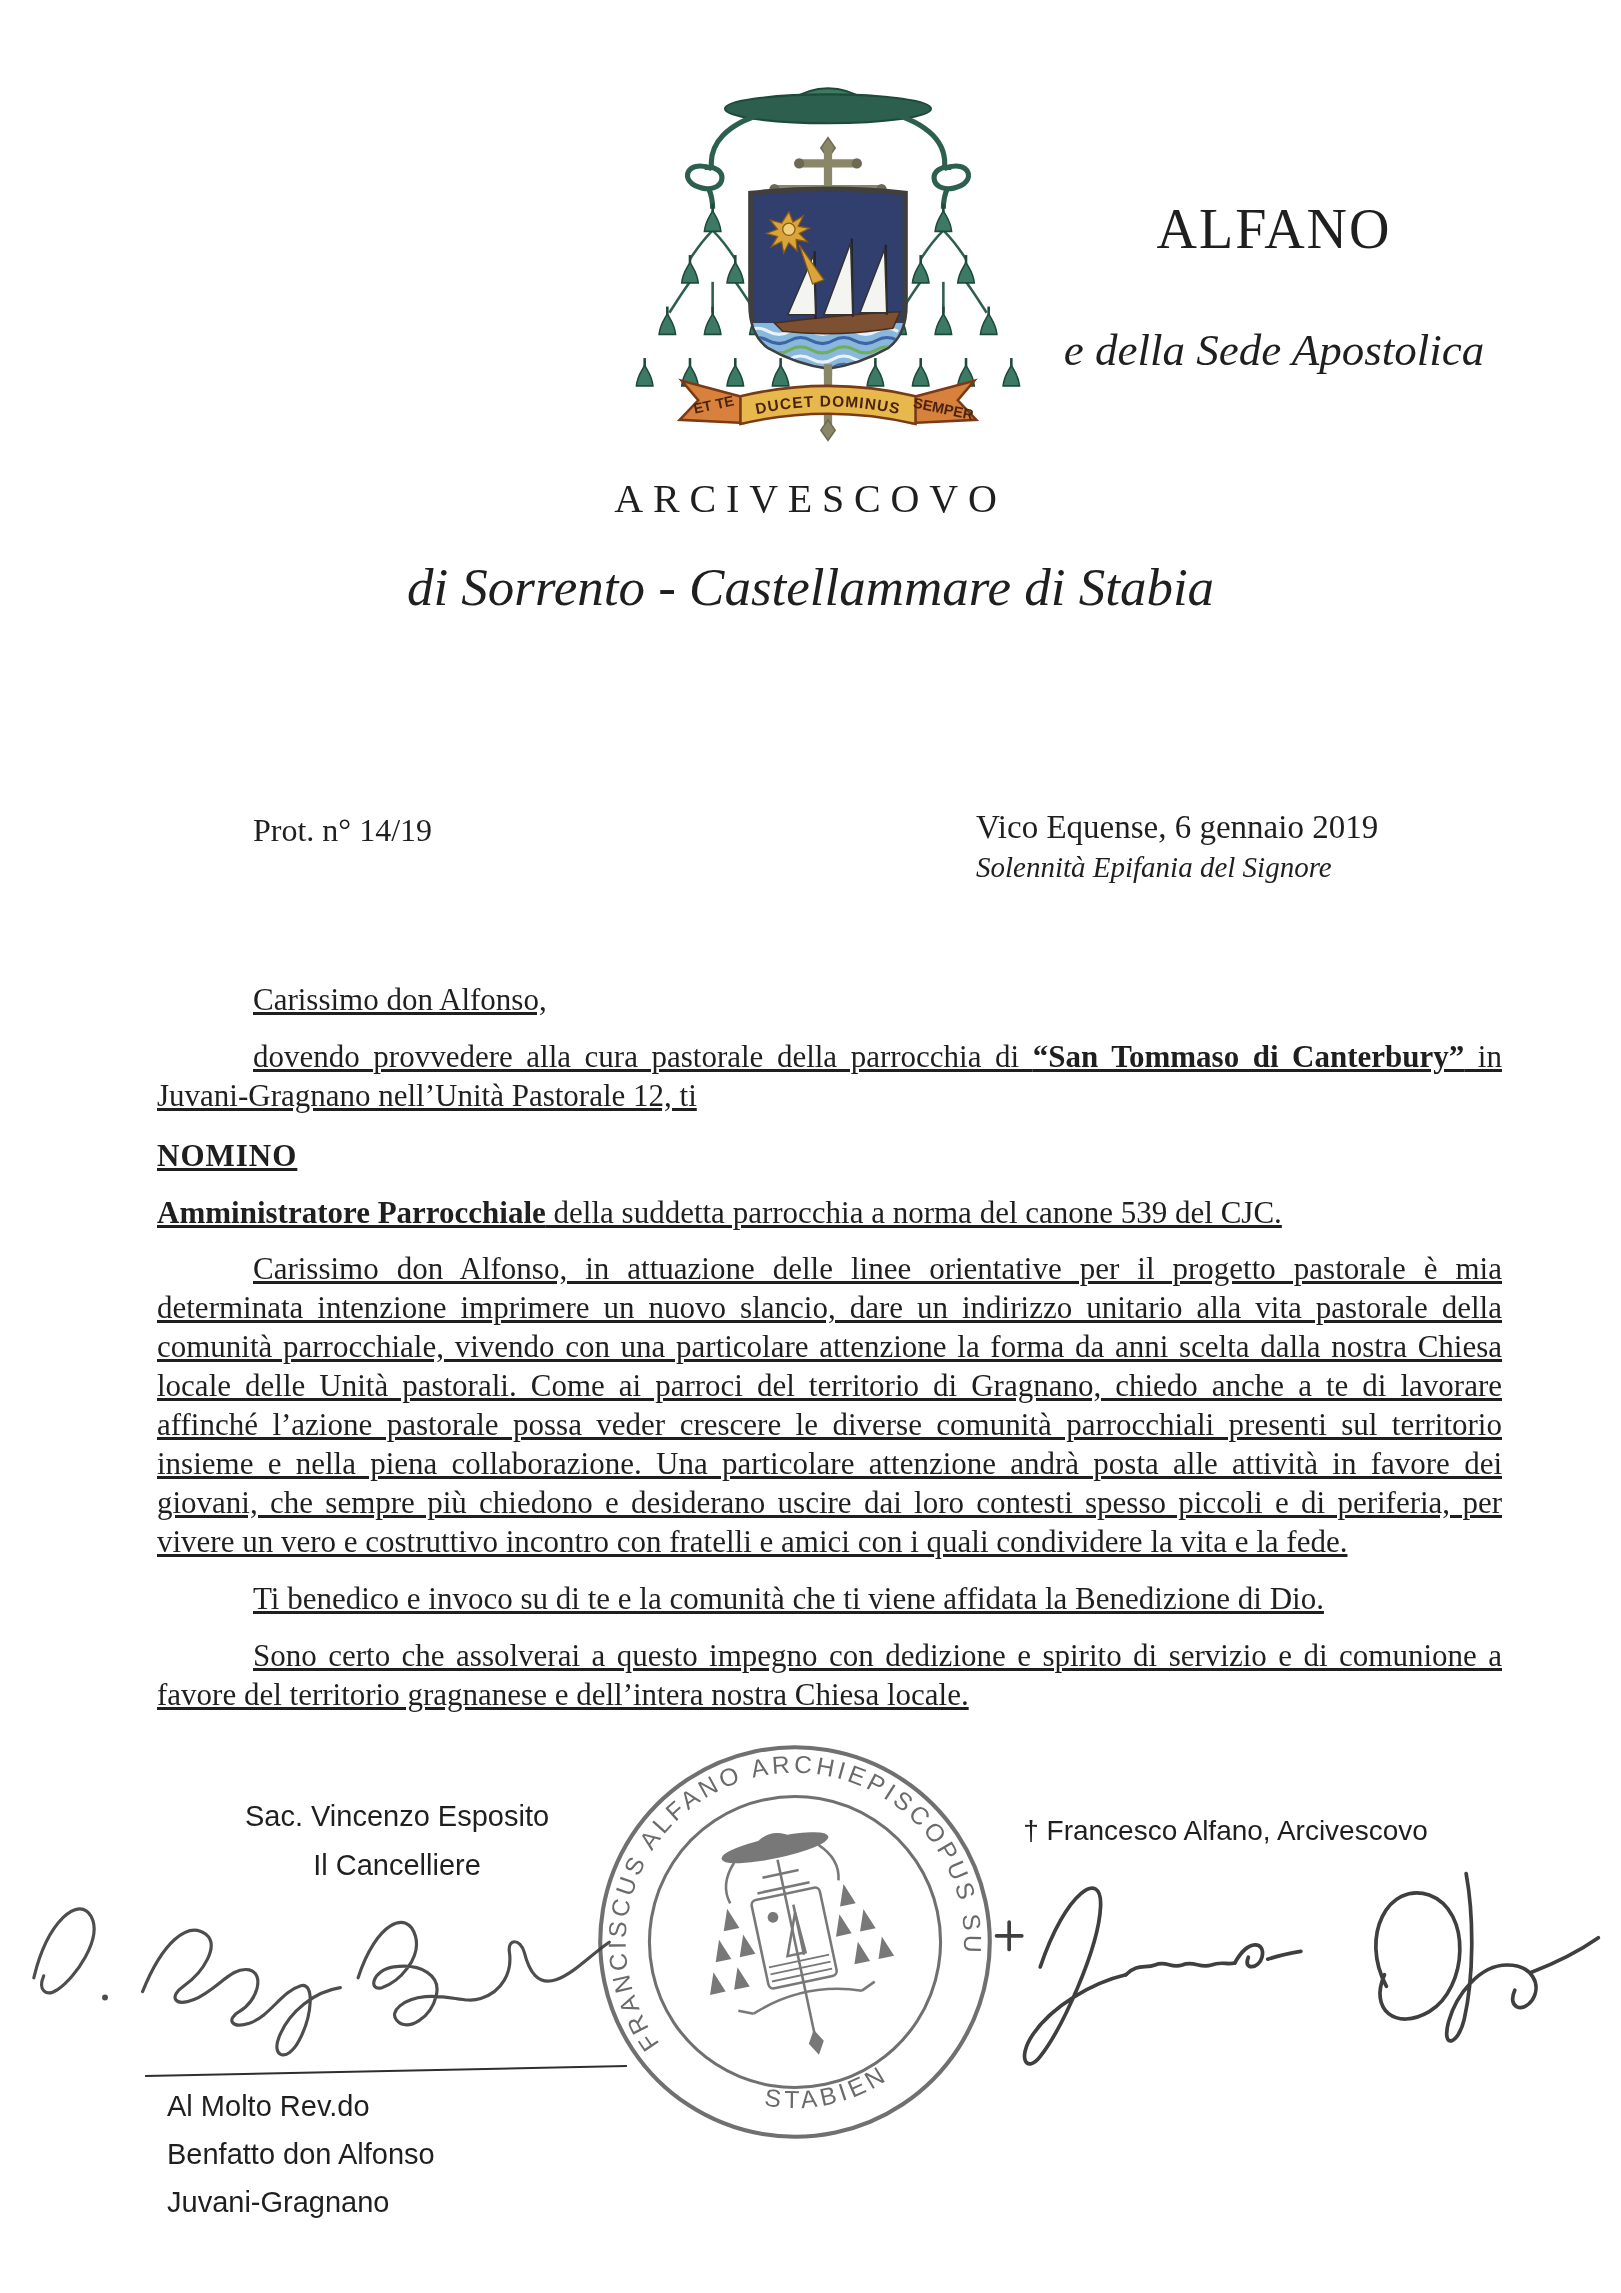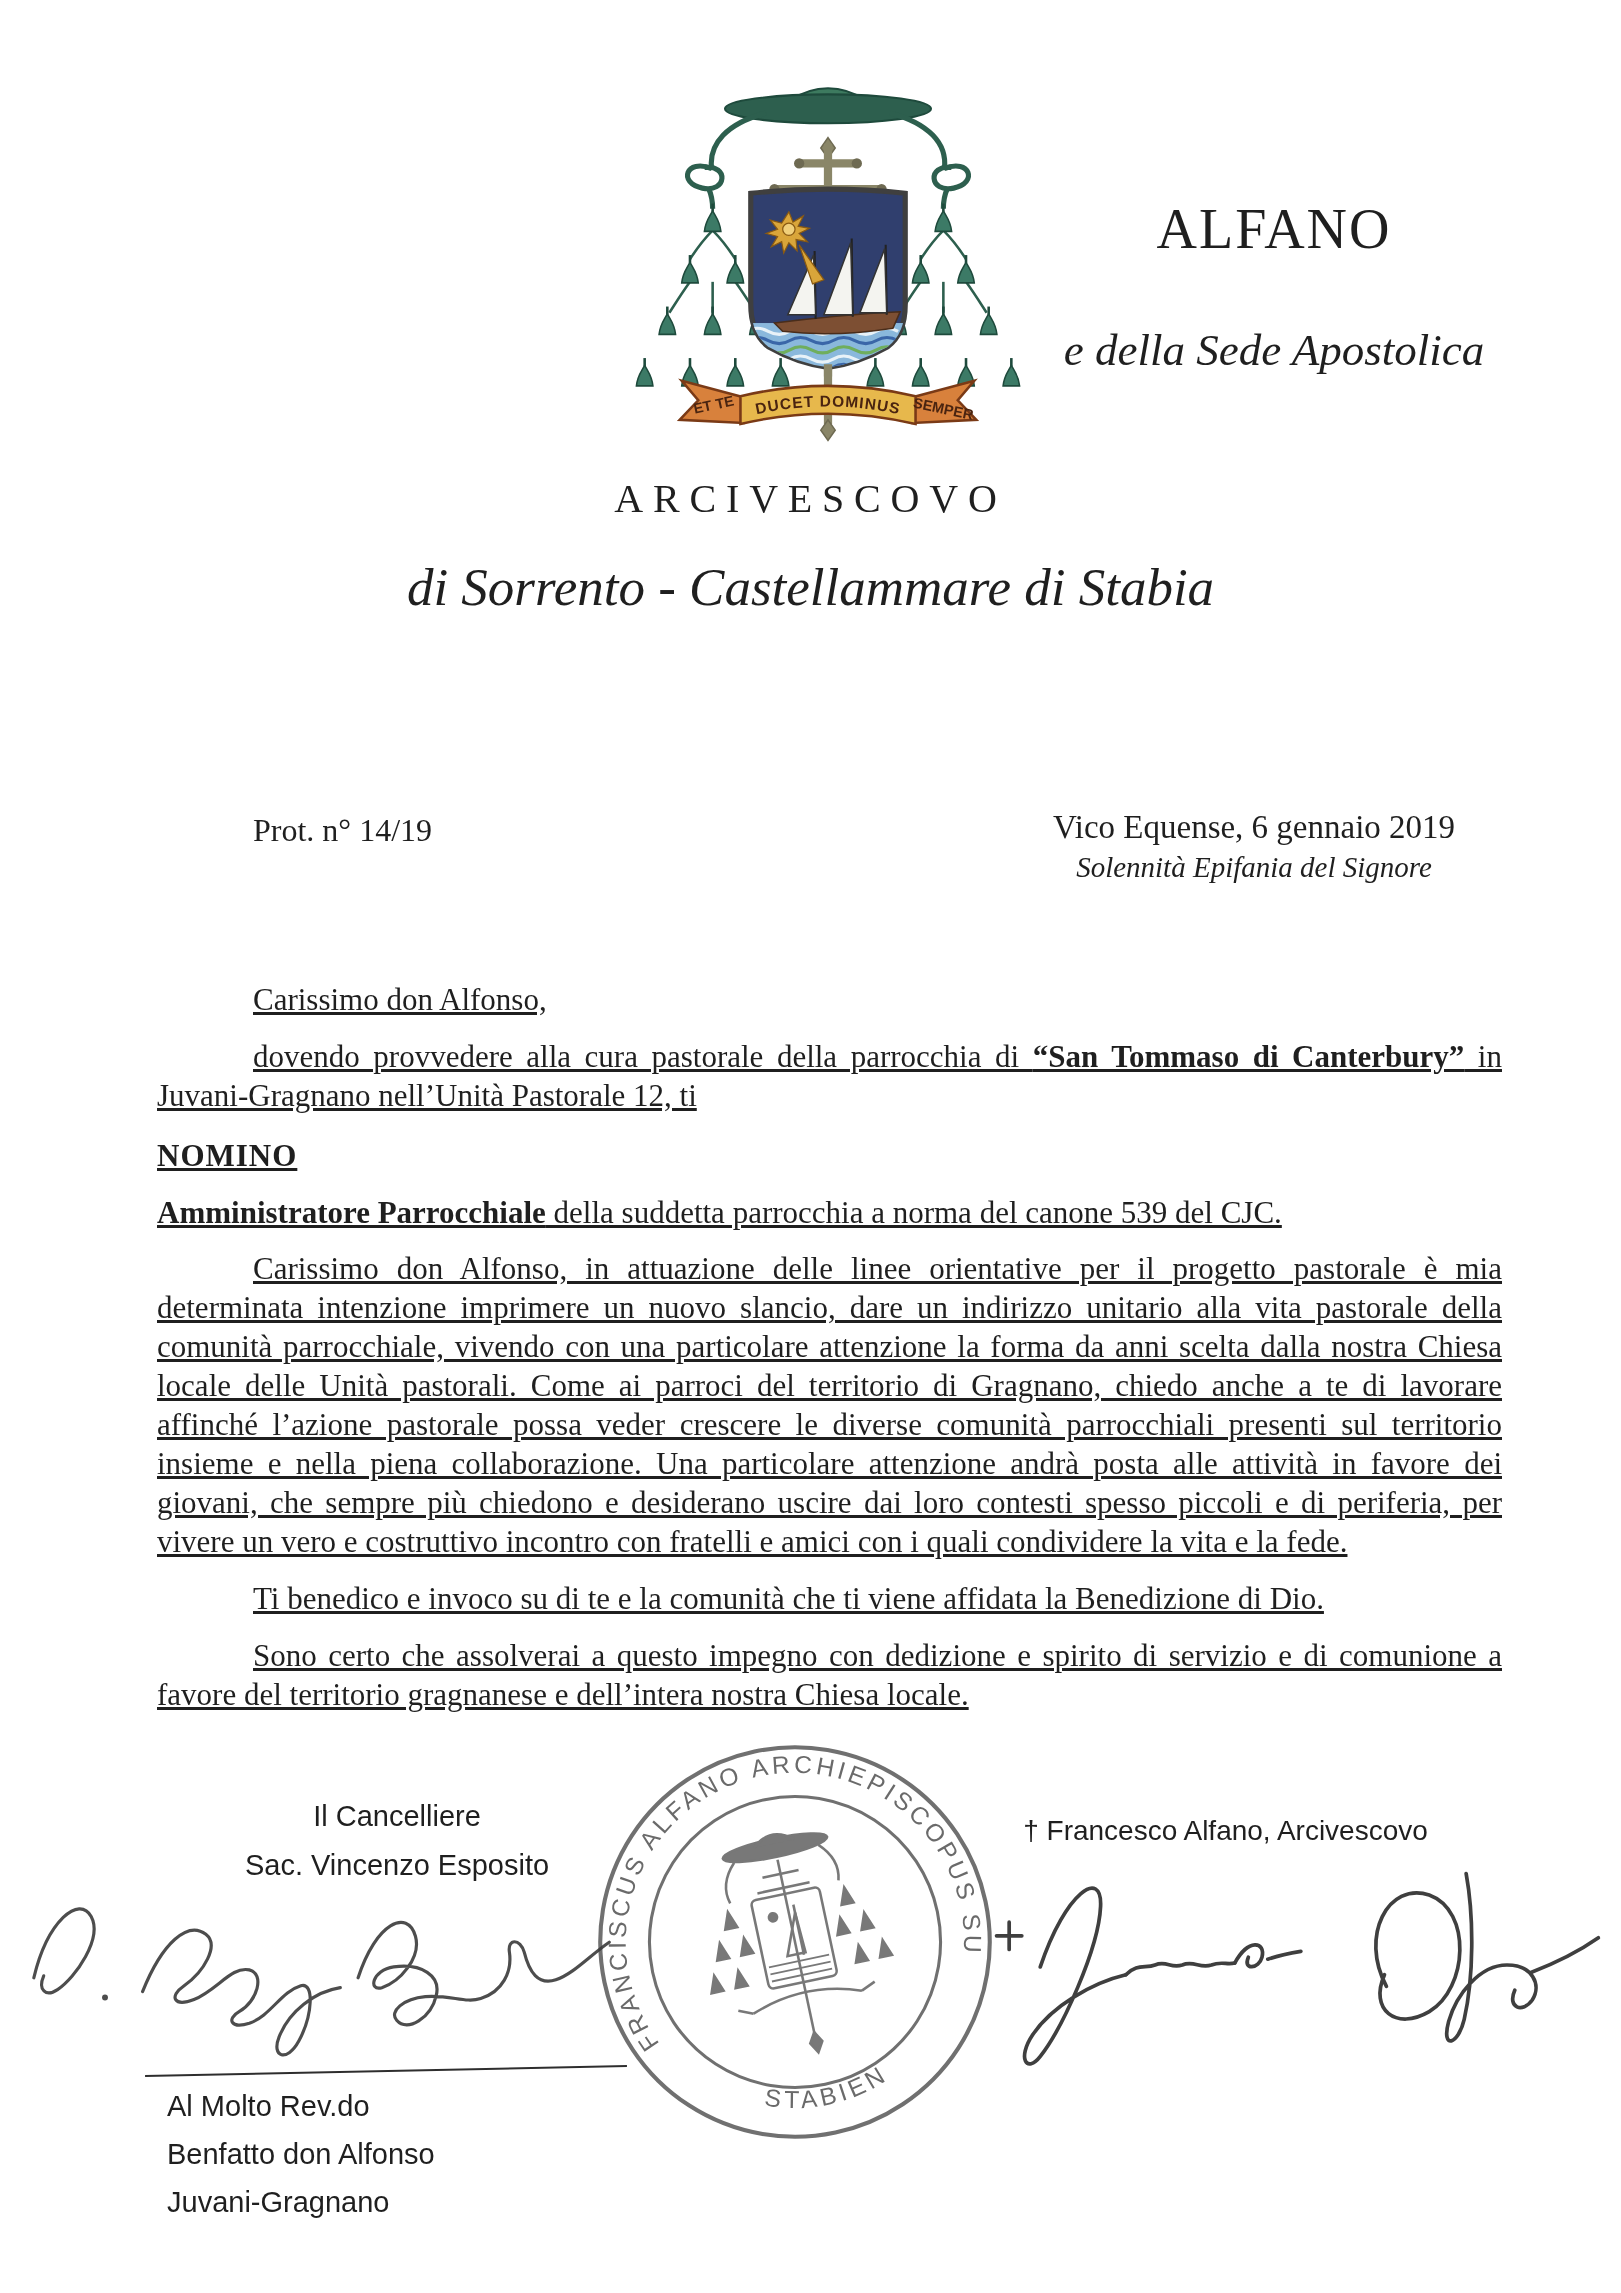--- a/index.html
+++ b/index.html
@@ -11,21 +11,21 @@
   .hdr-sub{font-size:45px;font-style:italic;margin-top:71px;line-height:1;}
   .hdr-left{left:88px;top:201px;width:500px;}
   .hdr-right{left:1029px;top:201px;width:490px;}
   .coa{position:absolute;left:622px;top:57px;width:412px;height:392px;}
   .role-line{position:absolute;left:0;top:475px;width:100%;text-align:center;
              font-size:40px;letter-spacing:9.8px;}
   .diocese-line{position:absolute;left:0;top:557px;width:100%;text-align:center;
              font-size:53px;font-style:italic;}
   
   .prot{position:absolute;left:253px;top:812px;font-size:32px;}
-  .date-block{position:absolute;left:1019px;top:806px;width:470px;text-align:center;font-size:33px;line-height:1.3;}
+  .date-block{position:absolute;left:976px;top:806px;width:470px;text-align:left;font-size:33px;line-height:1.3;}
   .feast{font-size:29px;font-style:italic;}
   
   .body{position:absolute;left:157px;top:980px;width:1345px;font-size:31px;
         line-height:39px;text-align:justify;text-decoration:underline;}
   .body p{margin:17.6px 0 0;}
   .body p:first-child{margin-top:0;}
   .ind{text-indent:96px;}
   .nomino{text-align:left;font-weight:bold;letter-spacing:1px;margin-top:21.6px !important;}
   .body b{font-weight:bold;}
   
@@ -222,22 +222,22 @@
         <line x1="206" y1="164" x2="206" y2="214"></line>
         <path d="M206,172 L208,212 L190,212 Z"></path>
         <path d="M170,226 h60 M170,233 h60 M170,219 h60" stroke-width="1.8"></path>
         <path d="M146,260 Q200,240 254,260"></path>
         <path d="M146,260 l-14,-6 M254,260 l14,-6"></path>
       </g>
     </g>
   </svg>
 
   <div class="chancellor sans">
+    <div>Sac. Vincenzo Esposito</div>
     <div>Il Cancelliere</div>
-    <div>Sac. Vincenzo Esposito</div>
   </div>
 
   <svg class="sig-chan" viewBox="0 0 620 220">
     <g fill="none" stroke="var(--sig-ink)" stroke-width="3.2" stroke-linecap="round" opacity="0.9">
       <path d="M16,128 C30,70 62,44 74,66 C86,88 58,128 40,140 C28,148 20,140 26,126"></path>
       <circle cx="88" cy="148" r="3" fill="var(--sig-ink)" stroke="none"></circle>
       <path d="M126,142 C146,92 172,70 190,84 C204,95 188,122 168,136 C152,147 158,158 178,150 C202,140 216,116 234,120 C250,124 242,152 224,162 C210,170 216,180 234,174 C256,166 266,142 286,136 C300,132 298,166 284,192 C272,214 256,208 264,188 C274,162 300,142 326,138"></path>
       <path d="M344,128 C362,72 394,58 402,86 C408,108 386,132 368,138 C354,142 358,120 380,117 C408,113 428,126 423,146 C418,168 394,184 383,171 C375,162 390,149 412,147 C438,145 452,154 468,149 C490,142 500,122 497,102 C495,88 508,88 512,102 C517,122 526,136 544,130 C562,124 580,104 598,92"></path>
     </g>
   </svg>

